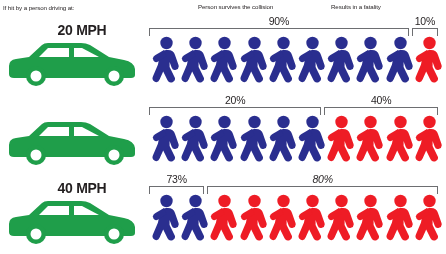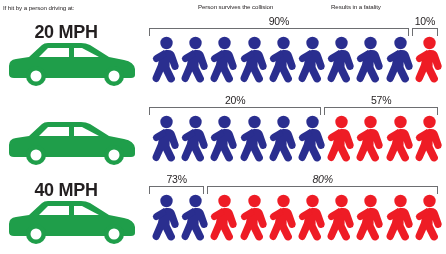--- a/index.html
+++ b/index.html
@@ -49,24 +49,24 @@
   .car-cell {
     position: absolute;
     left: 0;
     top: 0;
     width: 150px;
     height: 78px;
   }
   .speed-label {
     position: absolute;
     top: 8px;
-    left: 0;
+    left: 16px;
     width: 132px;
     text-align: center;
-    font-size: 18px;
+    font-size: 14px;
     font-weight: bold;
     color: #231f20;
     letter-spacing: -0.3px;
   }
   .car-svg {
     position: absolute;
     top: 26px;
     left: 6px;
   }
 
@@ -237,21 +237,21 @@
         </svg>
       </div>
       <div class="people-cell">
         <div class="bracket-layer">
           <div class="group" style="left: -1px; width: 172.2px;">
             <div class="group-line"></div>
             <div class="group-pct">20%</div>
           </div>
           <div class="group" style="left: 174.2px; width: 113.8px;">
             <div class="group-line"></div>
-            <div class="group-pct">57%</div>
+            <div class="group-pct">40%</div>
           </div>
         </div>
         <div class="people-layer">
           <div class="person" style="left: 2px;">
             <svg viewBox="0 0 28 52">
               <circle cx="14.5" cy="7" r="6.2" fill="#2A2E8F"></circle>
               <path fill="#2A2E8F" d="M13 14 Q18.5 14 20 19 L23.5 29 Q24.5 32.5 21 33.8 Q17.8 34.8 16.6 31.5 L14.6 26 L14.6 31 L19.5 41 Q21.3 44.5 17.6 46.2 Q14.2 47.6 12.5 44.2 L8.2 35.5 L4.6 43.5 Q3 47.3 -0.6 45.6 Q-3.6 44 -2 40.3 L3 28.5 L4.4 21 Q5.4 14.6 11 14 Z" transform="translate(3,0)"></path>
               <path fill="#2A2E8F" d="M11.5 20 L3.2 25.5 Q0 27.4 -1.6 24.2 Q-3.1 21.1 0.1 19.2 L9 14 Z" transform="translate(3,0)"></path>
             </svg>
           </div>

